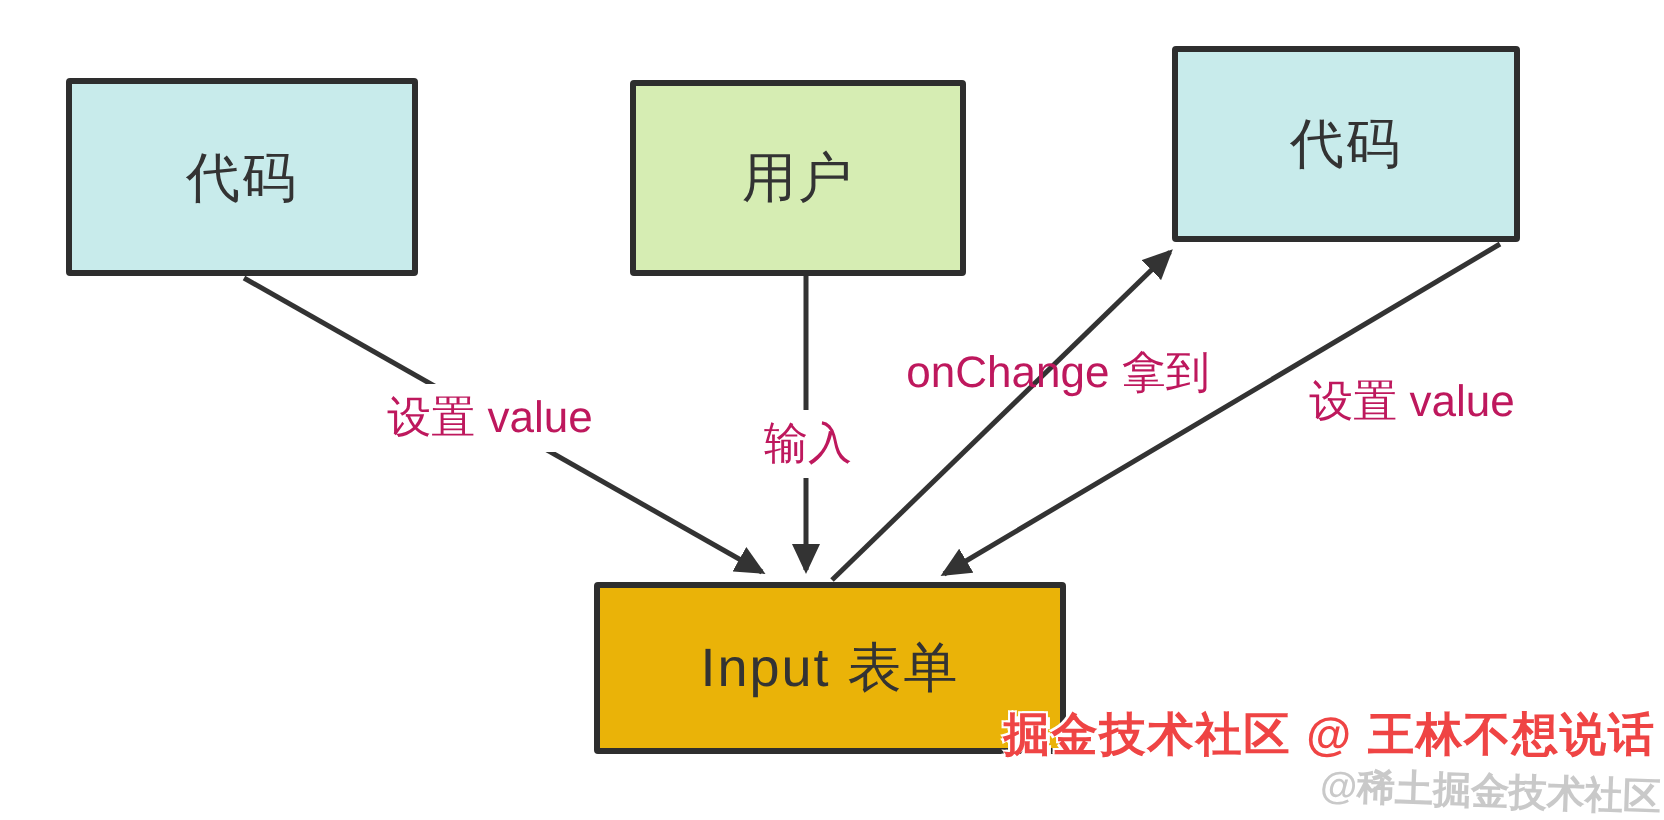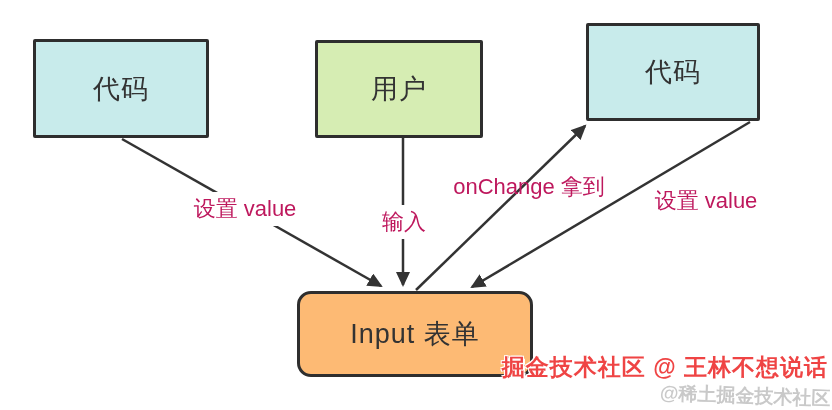--- a/index.html
+++ b/index.html
@@ -28,21 +28,21 @@
     display: flex;
     align-items: center;
     justify-content: center;
     font-size: 27px;
     color: #333333;
     letter-spacing: 1px;
     box-sizing: border-box;
   }
   .node.cyan   { background: #c8ebeb; }
   .node.green  { background: #d6edb3; }
-  .node.yellow { background: #fdba74; border-radius: 14px; }
+  .node.yellow { background: #eab308; }
   #box-code-left  { left: 33px;  top: 39px;  width: 176px; height: 99px; }
   #box-user       { left: 315px; top: 40px;  width: 168px; height: 98px; }
   #box-code-right { left: 586px; top: 23px;  width: 174px; height: 98px; }
   #box-input-form { left: 297px; top: 291px; width: 236px; height: 86px; }
   .edge-label {
     position: absolute;
     z-index: 3;
     transform: translate(-50%, -50%);
     font-size: 22px;
     color: #be185d;

